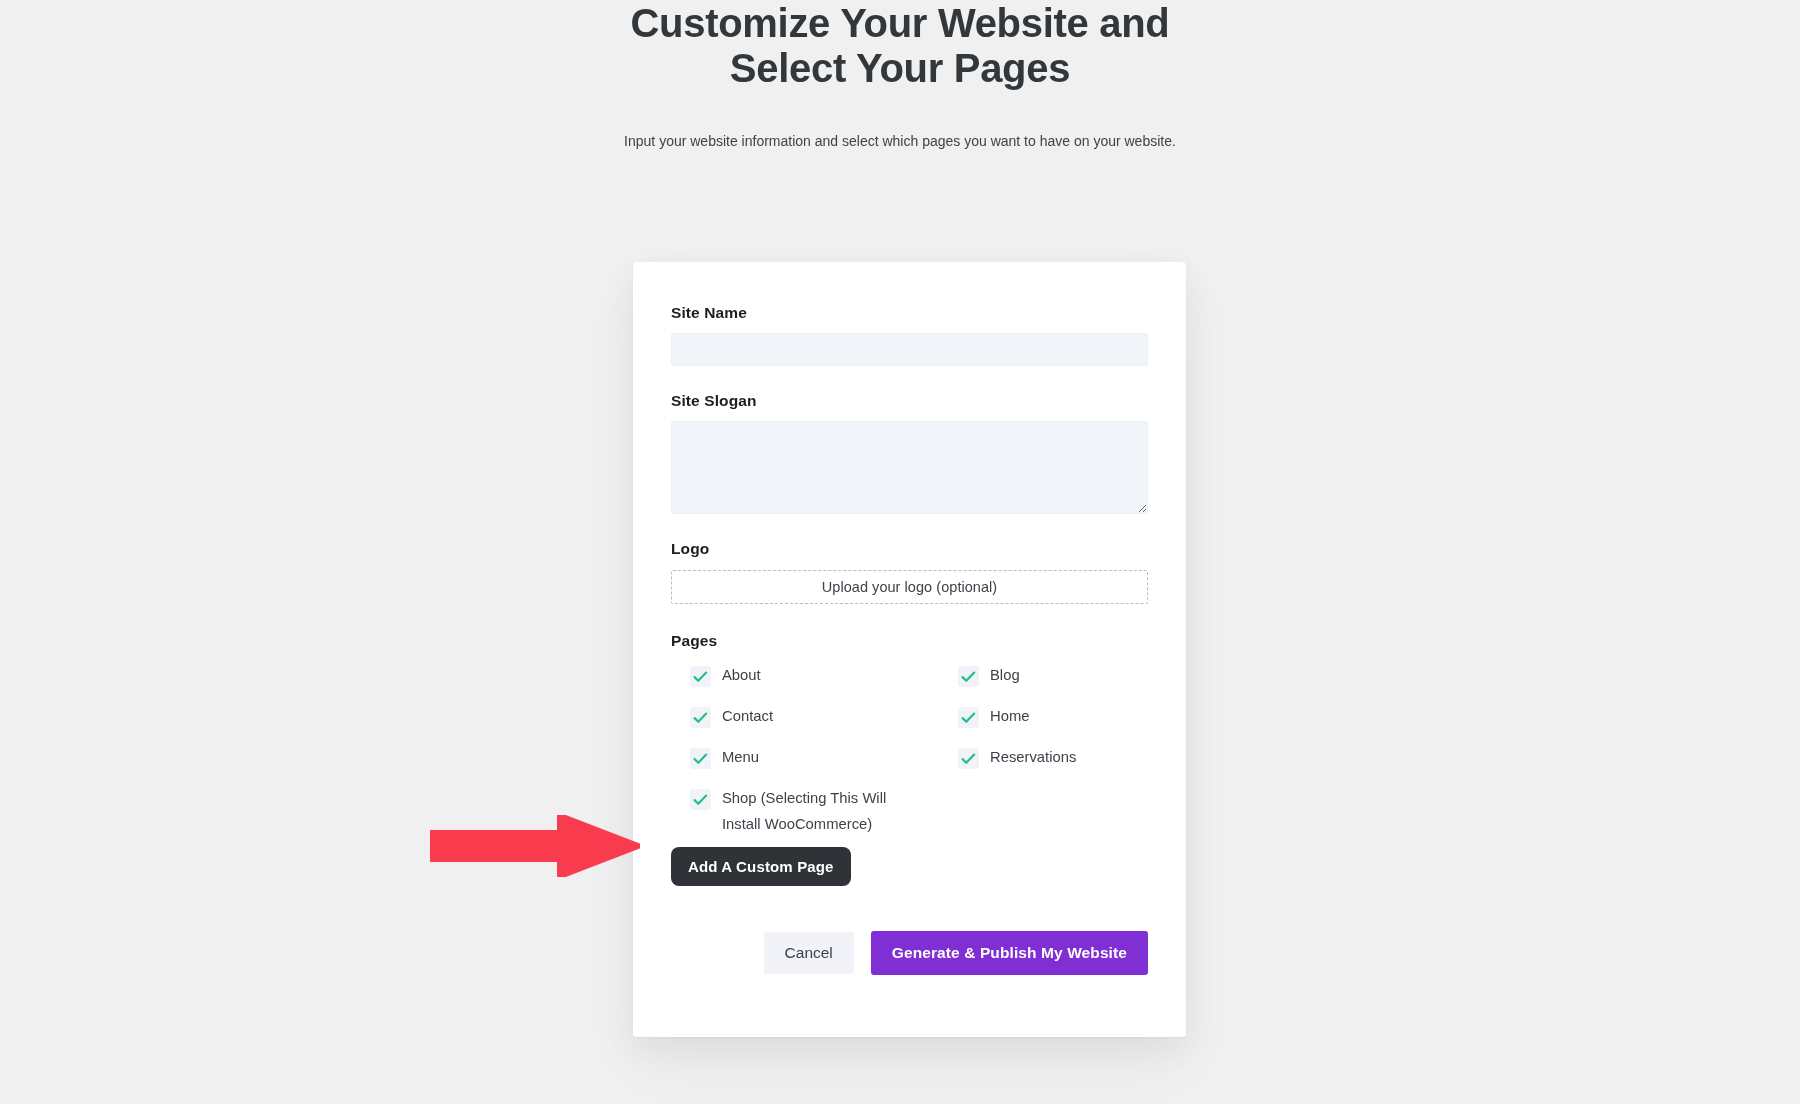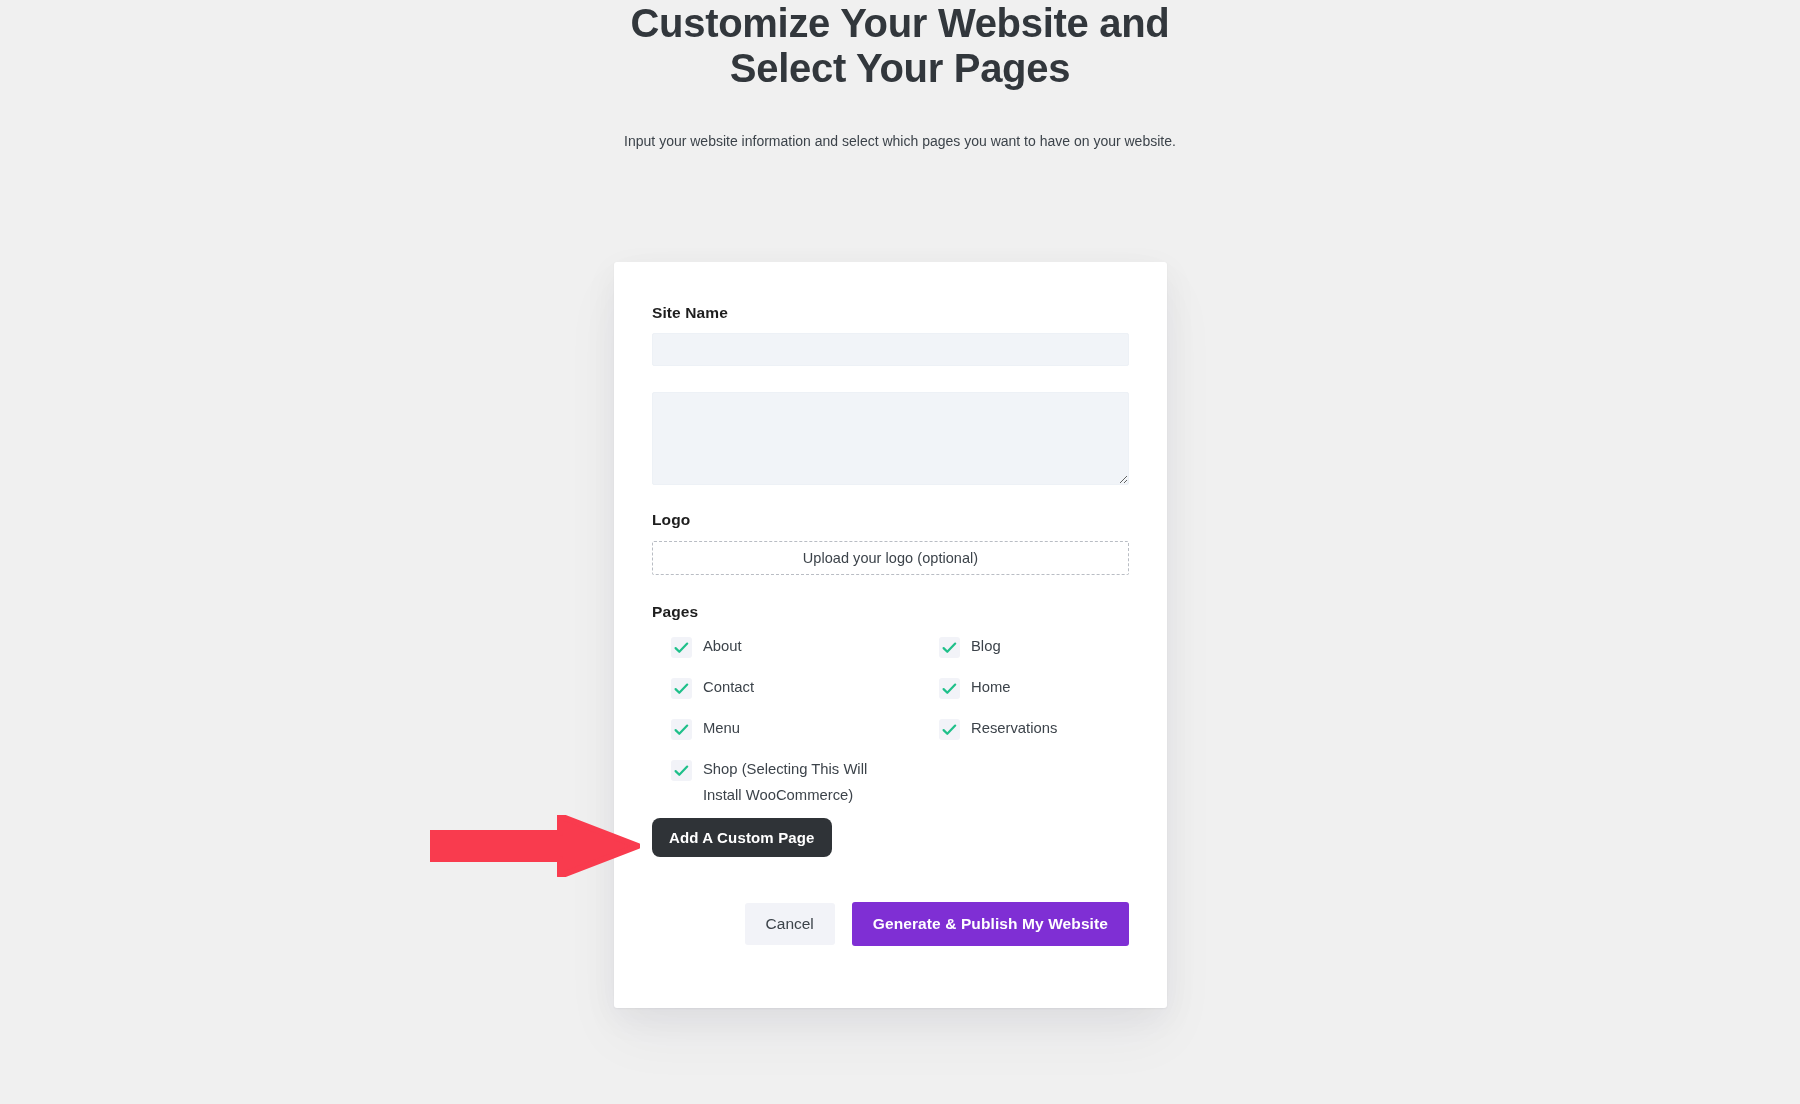--- a/index.html
+++ b/index.html
@@ -44,21 +44,21 @@
     max-width: 590px;
     font-size: 14px;
     line-height: 1.55;
     color: #3c434a;
     font-weight: 400;
   }
 
   
   .card-wrap {
     position: absolute;
-    left: 573px;
+    left: 592px;
     top: 262px;
     width: 594px;
     padding-left: 41px;
   }
 
   .card {
     position: relative;
     background: #ffffff;
     border-radius: 3px;
     padding: 42px 38px 62px 38px;
@@ -252,20 +252,21 @@
 
   <div class="card-wrap">
     <div class="card">
 
       <div class="field">
         <label class="field-label">Site Name</label>
         <input class="text-input" type="text" placeholder="" style="">
       </div>
 
       <div class="field">
+        <label class="field-label">Site Slogan</label>
         <textarea class="textarea-input" placeholder="" style=""></textarea>
       </div>
 
       <div class="field field-logo">
         <label class="field-label logo-label">Logo</label>
         <div class="upload-zone">
           <span class="upload-zone-text">Upload your logo (optional)</span>
         </div>
       </div>
 

